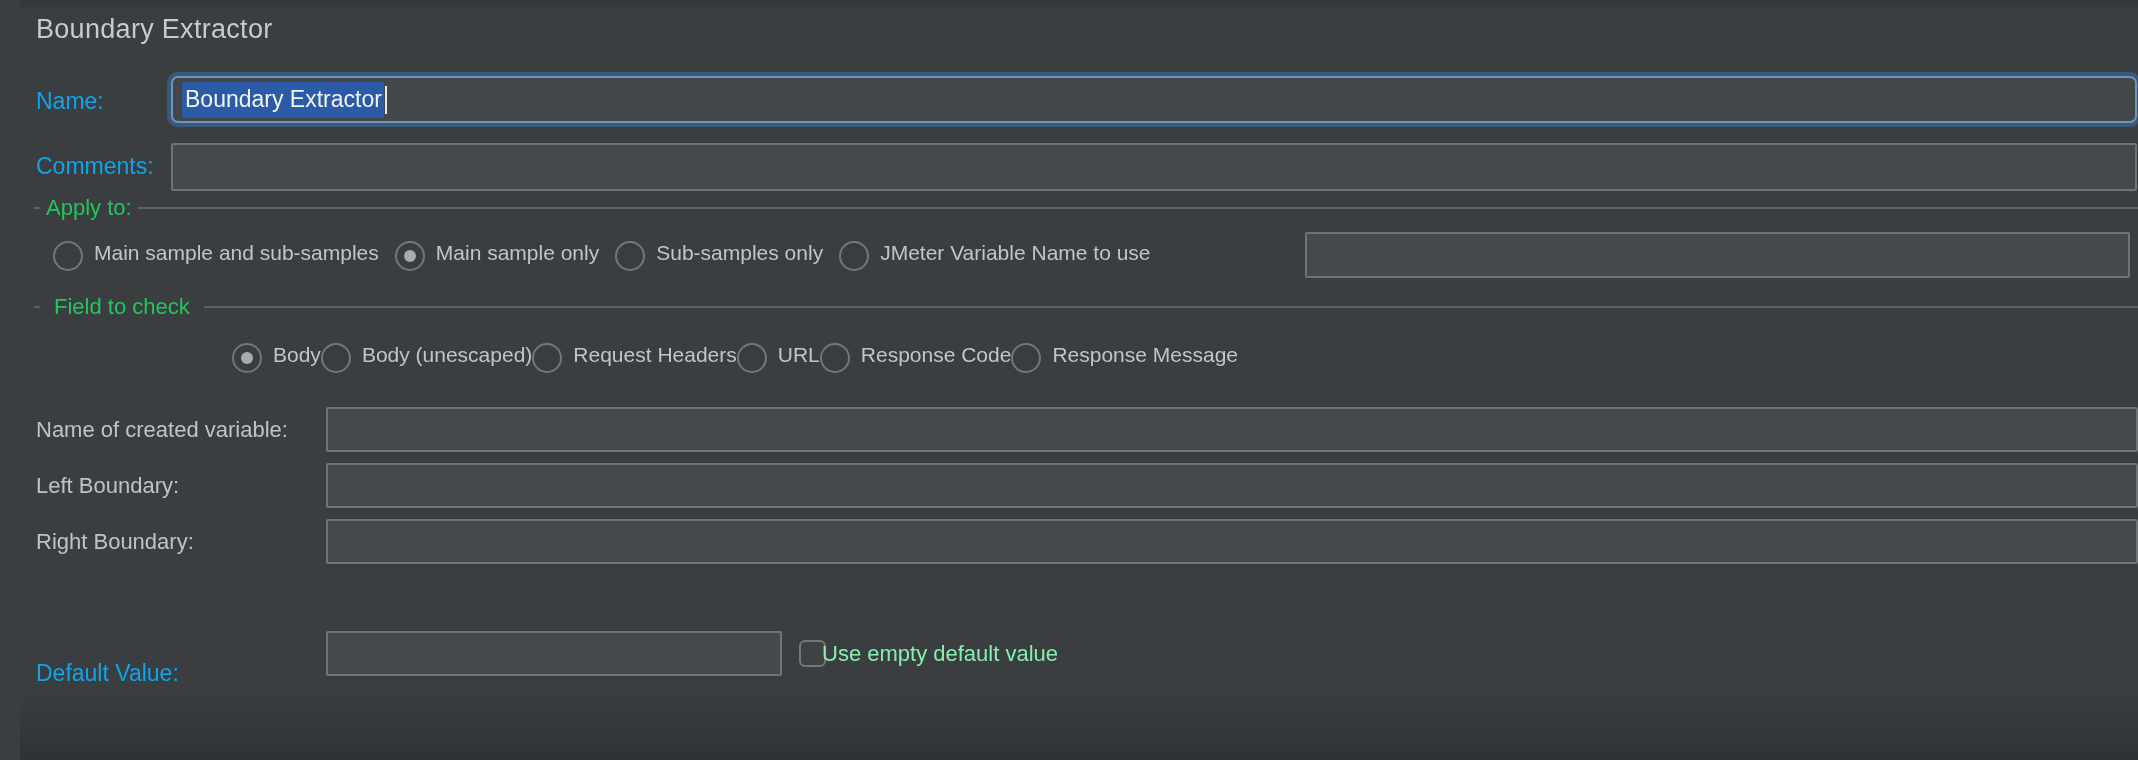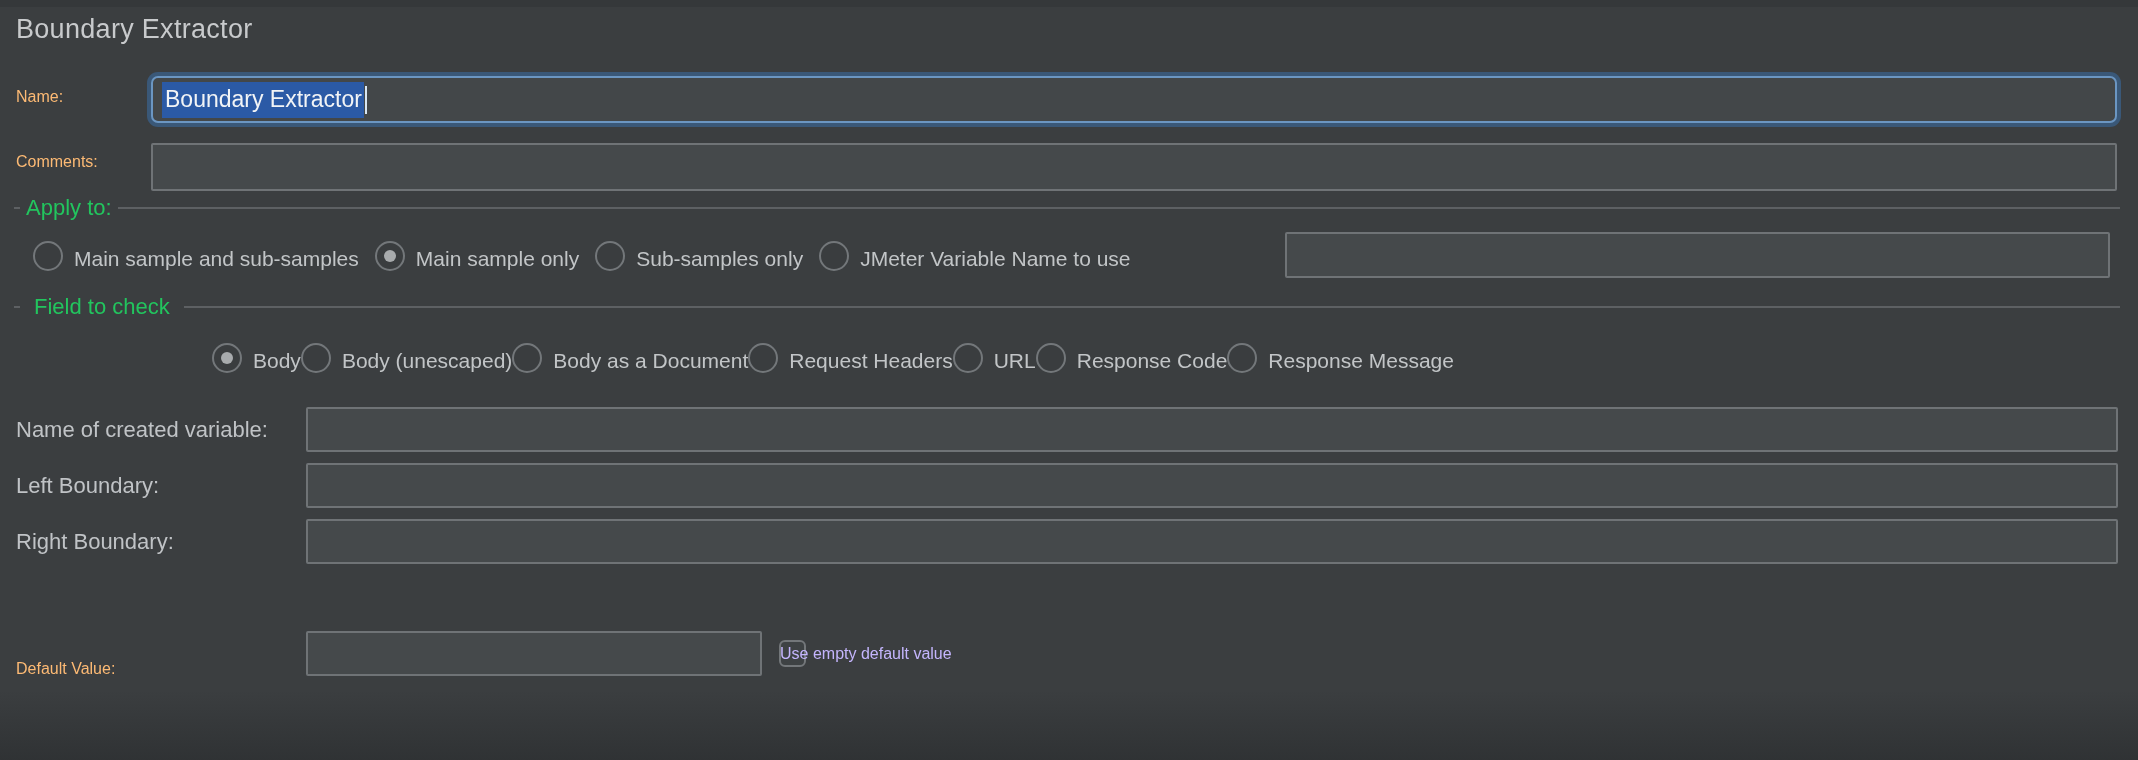--- a/index.html
+++ b/index.html
@@ -3,30 +3,30 @@
 <meta charset="utf-8">
 <style>
   html, body { margin:0; padding:0; }
   body {
     width:2138px; height:760px; overflow:hidden; position:relative;
     background:#3B3E40;
     font-family:"Liberation Sans", sans-serif;
     color:#C0C3C6;
     -webkit-font-smoothing:antialiased;
   }
-  .abs { position:absolute; }
+  .abs { position:absolute;margin-left:20px; }
 
   
   .top-band { left:0; top:0; width:2138px; height:7px; background:#35383A; }
   .bottom-fade { left:0; bottom:0; width:2138px; height:70px;
     background:linear-gradient(to bottom, rgba(18,20,22,0) 0%, rgba(18,20,22,0.28) 100%); }
 
   .panel-title { left:16px; top:14px; font-size:27px; color:#C8CACC; letter-spacing:0.3px; }
 
-  .row-label { left:16px; font-size:16px; color:#fdba74; white-space:nowrap; }
+  .row-label { left:16px; font-size:23px; color:#0ea5e9; white-space:nowrap; }
 
   .textfield {
     background:#45494B; border:2px solid #6F7376; box-sizing:border-box;
     border-radius:2px; font-size:22px; color:#E8EAEC;
     display:flex; align-items:center; padding:0 8px;
   }
 
   
   .name-field {
     left:151px; top:76px; width:1966px; height:47px;
@@ -41,21 +41,21 @@
   .caret { display:inline-block; width:2px; height:28px; background:#D9E6F2; margin-left:1px; }
 
   .comments-field { left:151px; top:143px; width:1966px; height:48px; }
 
   .group-legend { display:flex; align-items:center; height:28px; }
   .group-legend .stub { width:6px; height:2px; background:#5D6063; margin-right:5px; }
   .group-legend .legend-text { font-size:22px; color:#22c55e; white-space:nowrap; padding:0 6px 0 1px; }
   .group-legend .tail { flex:1; height:2px; background:#5D6063; }
 
   .radio-row { display:flex; align-items:center; height:46px; }
-  .radio-option { display:flex; align-items:flex-end; cursor:default; }
+  .radio-option { display:flex; align-items:flex-start; cursor:default; }
   .radio-circle {
     width:30px; height:30px; border-radius:50%; box-sizing:border-box;
     border:2px solid #73777A; background:#3A3D3F; flex:0 0 auto;
     display:flex; align-items:center; justify-content:center; margin-right:11px;
   }
   .radio-circle.sel::after { content:""; width:12px; height:12px; border-radius:50%; background:#A8ABAD; }
   .radio-label { font-size:21px; color:#C2C5C7; white-space:nowrap; }
 
   .var-field { left:1285px; top:232px; width:825px; height:46px; }
 
@@ -63,22 +63,22 @@
   .x-row { position:relative; height:45px; margin-bottom:11px;padding-left:40px; }
   .x-row .x-label { position:absolute; left:16px; top:50%; transform:translateY(-50%);
     font-size:22px; color:#C0C3C6; white-space:nowrap; }
   .x-row .x-field { position:absolute; left:306px; right:0; top:0; bottom:0; }
 
   .default-field { left:306px; top:631px; width:456px; height:45px; }
   .checkbox {
     left:779px; top:640px; width:27px; height:27px; box-sizing:border-box;
     border:2px solid #73777A; border-radius:6px; background:#3E4244;
   }
-  .checkbox-label { left:780px; top:640px; height:27px; display:flex; align-items:center;
-    font-size:16px; color:#c4b5fd; white-space:nowrap; }
+  .checkbox-label { left:802px; top:640px; height:27px; display:flex; align-items:center;
+    font-size:22px; color:#86efac; white-space:nowrap; }
 </style>
 </head>
 <body>
 
 <div class="abs top-band"></div>
 
 <div class="abs panel-title">Boundary Extractor</div>
 
 <div class="abs row-label" style="top:88px;">Name:</div>
 <div class="abs name-field">
@@ -123,24 +123,20 @@
     <div class="radio-option">
       <span class="radio-circle sel"></span>
       <span class="radio-label">Body</span>
     </div>
     <div class="radio-option">
       <span class="radio-circle"></span>
       <span class="radio-label">Body (unescaped)</span>
     </div>
     <div class="radio-option">
       <span class="radio-circle"></span>
-      <span class="radio-label">Body as a Document</span>
-    </div>
-    <div class="radio-option">
-      <span class="radio-circle"></span>
       <span class="radio-label">Request Headers</span>
     </div>
     <div class="radio-option">
       <span class="radio-circle"></span>
       <span class="radio-label">URL</span>
     </div>
     <div class="radio-option">
       <span class="radio-circle"></span>
       <span class="radio-label">Response Code</span>
     </div>

